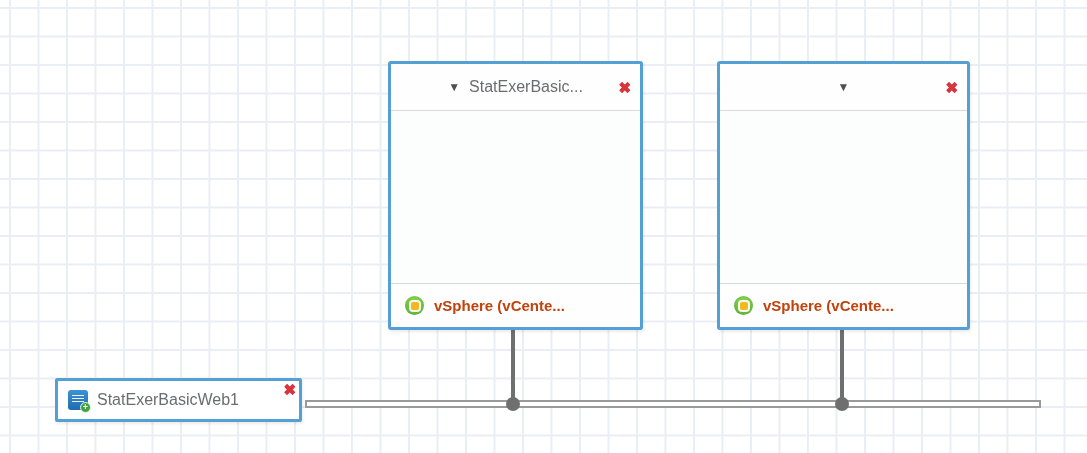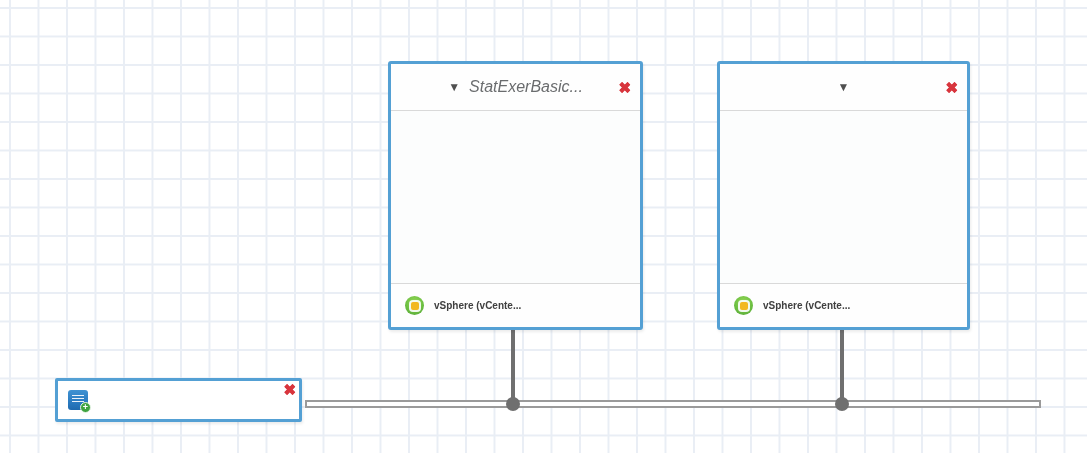--- a/index.html
+++ b/index.html
@@ -46,21 +46,21 @@
   .box-header {
     position:relative; height:47px; flex:0 0 47px;
     display:flex; align-items:center; justify-content:center; gap:9px;
     border-bottom:1px solid #d9d9d9; background:#fefefe;
   }
   .collapse-caret {
     font-size:12px; color:#4f4f4f; line-height:1; cursor:pointer;
   }
   .box-title {
     font-size:16px; color:#6a6c6e; max-width:165px;
-    white-space:nowrap; overflow:hidden;font-style:italic;
+    white-space:nowrap; overflow:hidden;
   }
   .close-x {
     position:absolute; right:9px; top:50%; transform:translateY(-50%);
     font-size:15px; font-weight:bold; color:#d8353d; line-height:1;
     cursor:pointer; text-shadow:0 0 0.6px #d8353d;
   }
 
   .box-body { flex:1 1 auto; background:#fcfdfd; }
 
   .box-footer {
@@ -71,21 +71,21 @@
   .vsphere-icon {
     width:19px; height:19px; flex:0 0 19px; border-radius:50%;
     background:radial-gradient(circle at 50% 32%, #94d757 0%, #6cbf41 55%, #55a437 100%);
     display:flex; align-items:center; justify-content:center;
   }
   .vsphere-icon-core {
     width:8px; height:8px; border-radius:2px; background:#f2b81f;
     box-shadow:0 0 0 2px rgba(255,255,255,0.9);
   }
   .footer-label {
-    font-size:10px; font-weight:bold; color:#404040;
+    font-size:15px; font-weight:bold; color:#c2410c;
     white-space:nowrap; overflow:hidden;
   }
 
   
   .network-node {
     position:absolute; left:55px; top:378px; width:247px; height:44px;
     background:#ffffff; border:3px solid #54a0d4; border-radius:2px;
     display:flex; align-items:center; padding:0 10px; gap:9px; z-index:5;
     box-shadow:1px 2px 3px rgba(0,0,0,0.08);
   }
@@ -147,16 +147,17 @@
       </span>
       <span class="footer-label">vSphere (vCente...</span>
     </div>
   </div>
 
   <div class="network-node">
     <span class="vm-icon">
       <span class="vm-icon-glyph"></span>
       <span class="vm-icon-plus-badge">+</span>
     </span>
+    <span class="node-label">StatExerBasicWeb1</span>
     <span class="close-x">✖</span>
   </div>
 
 </div>
 
 </body></html>

